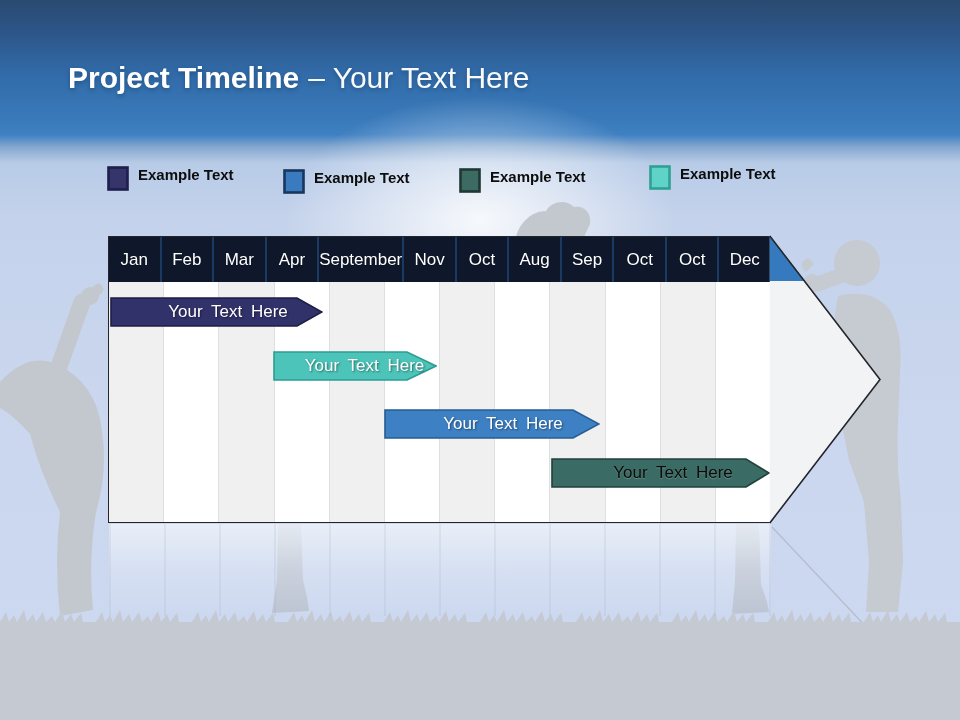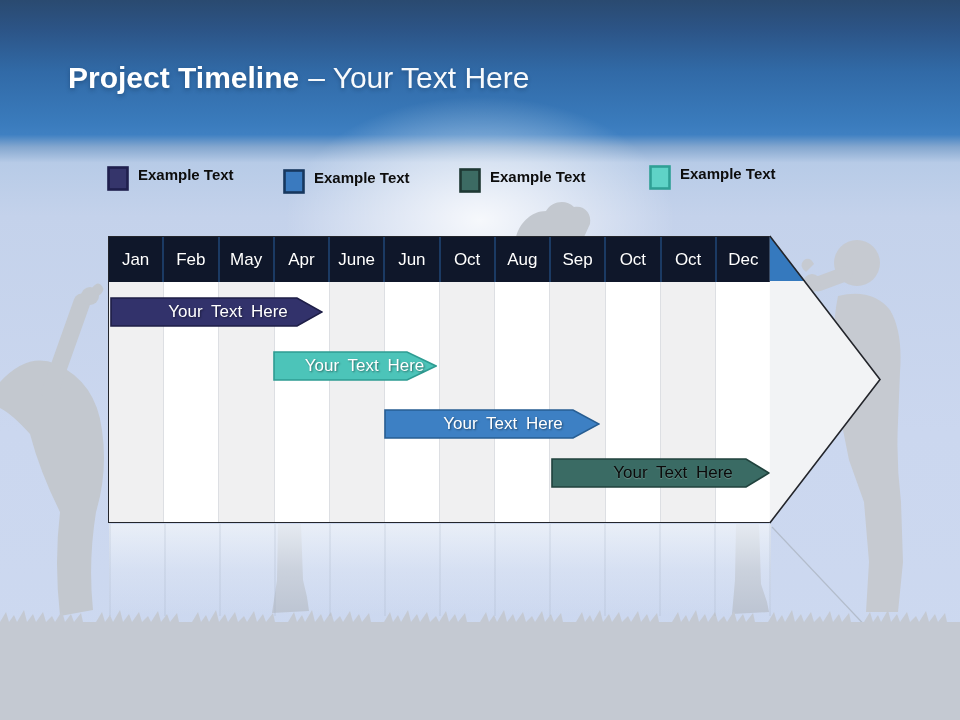--- a/index.html
+++ b/index.html
@@ -129,24 +129,24 @@
     </svg>
     <span class="lg-label">Example Text</span>
   </div>
 
   <div class="reflection"></div>
 
   <div class="timeline">
     <div class="months">
       <div class="month">Jan</div>
       <div class="month">Feb</div>
-      <div class="month">May</div>
+      <div class="month">Mar</div>
       <div class="month">Apr</div>
-      <div class="month">June</div>
-      <div class="month">Jun</div>
+      <div class="month">September</div>
+      <div class="month">Nov</div>
       <div class="month">Oct</div>
       <div class="month">Aug</div>
       <div class="month">Sep</div>
       <div class="month">Oct</div>
       <div class="month">Oct</div>
       <div class="month">Dec</div>
     </div>
     <div class="cols">
       <div class="col"></div>
       <div class="col"></div>

